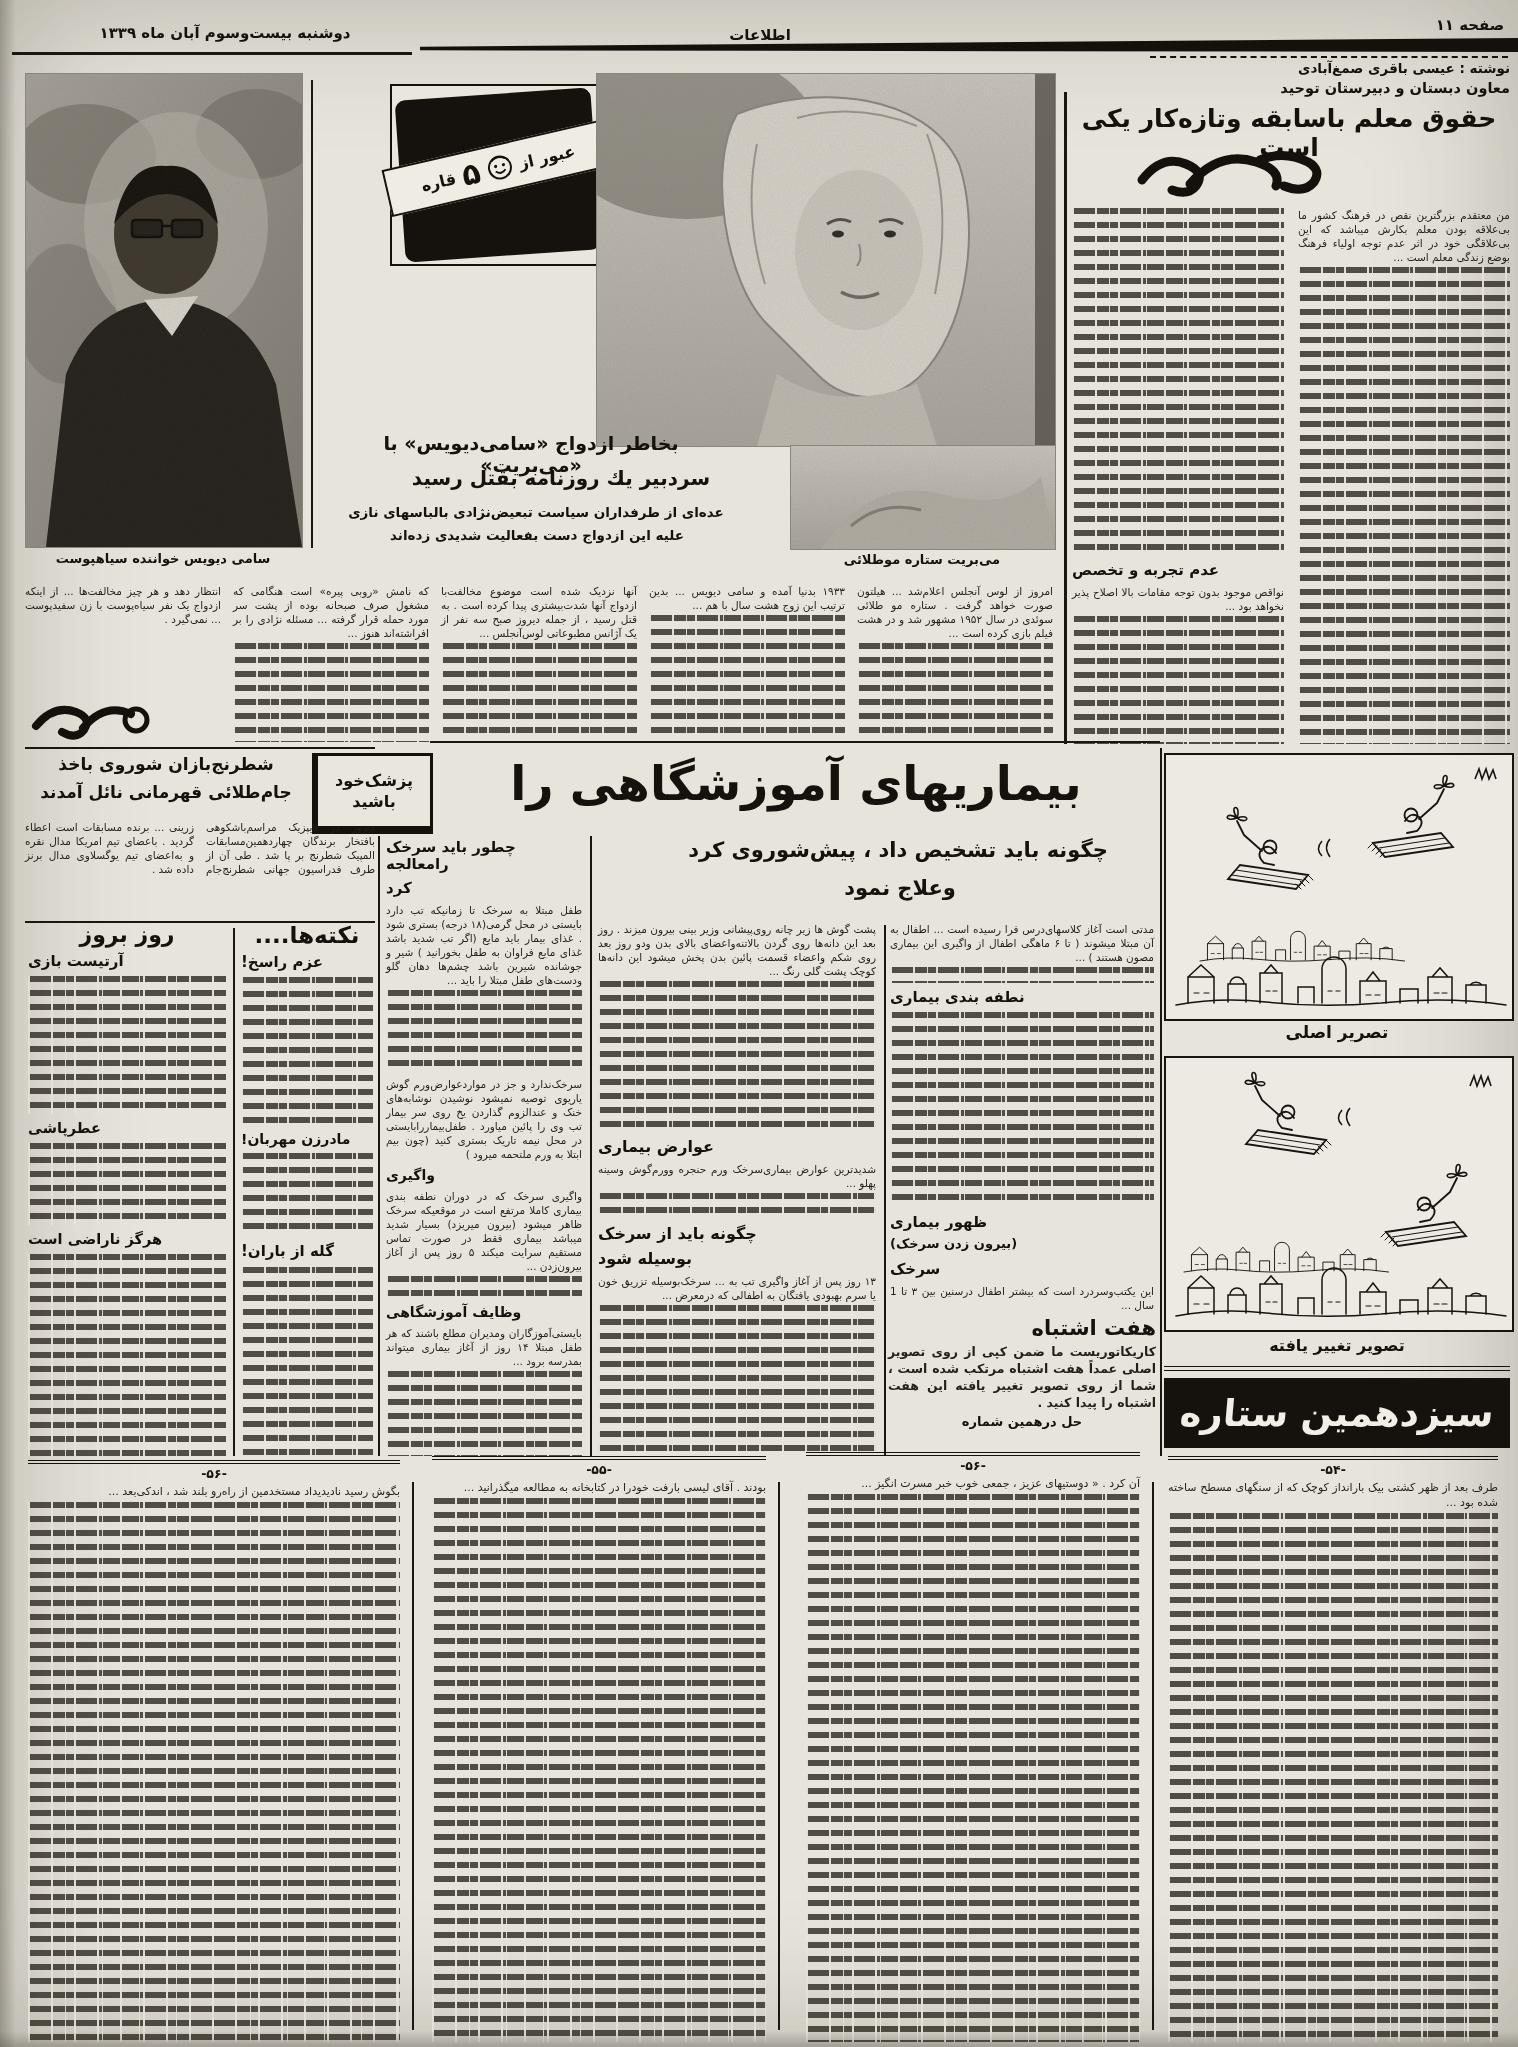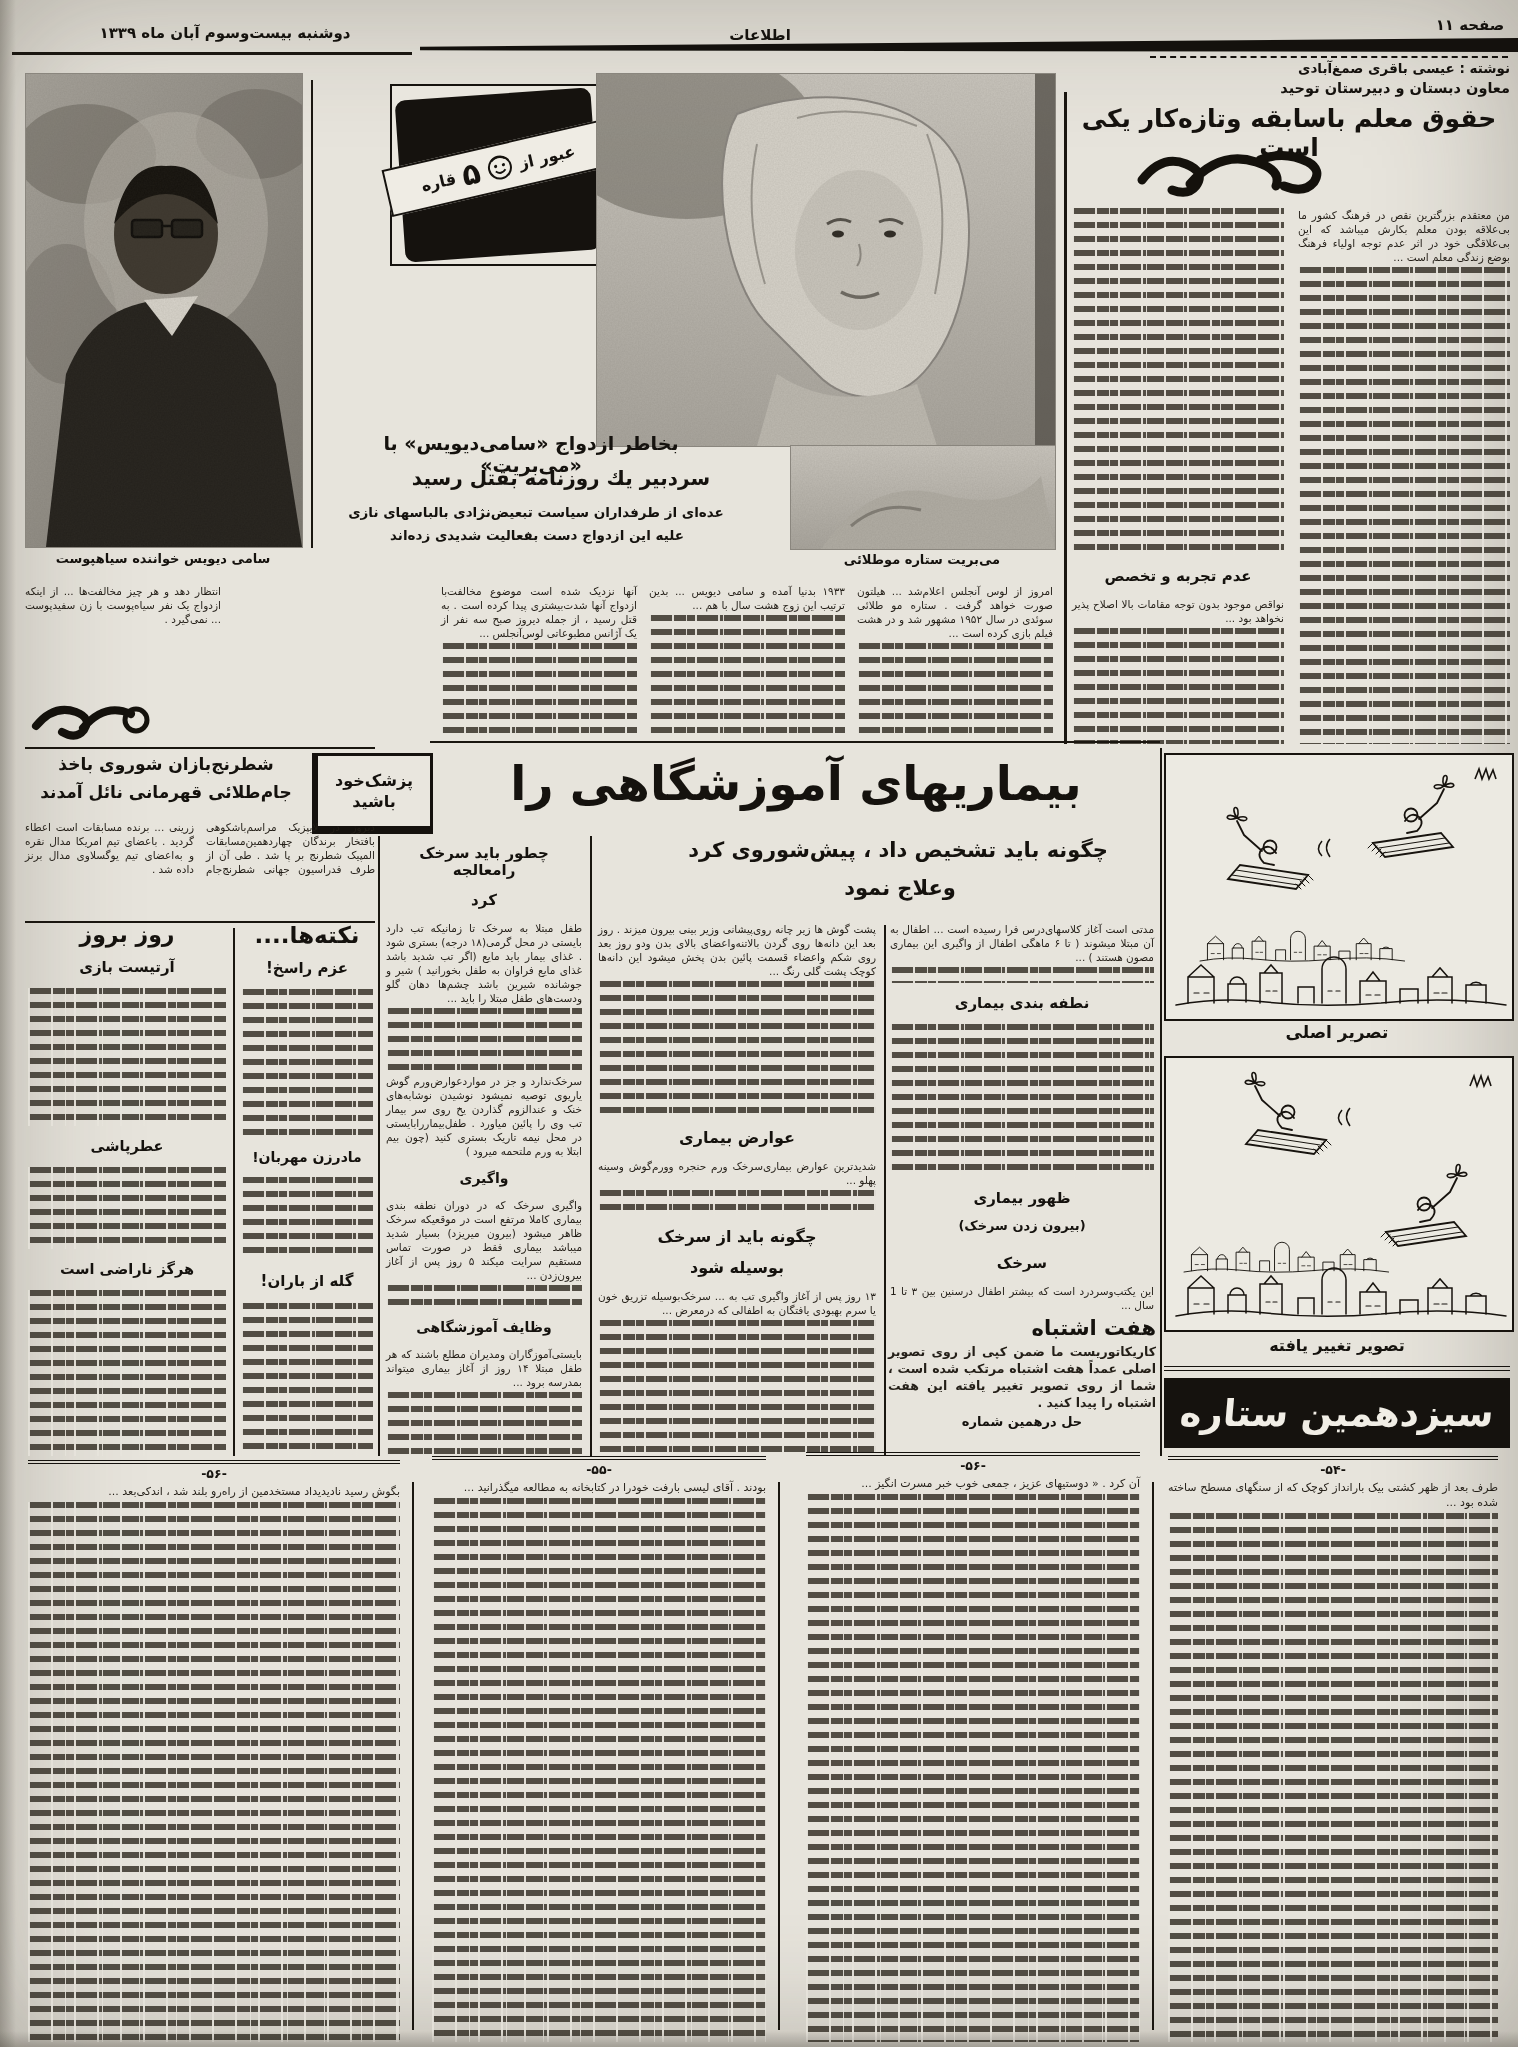--- a/index.html
+++ b/index.html
@@ -5,21 +5,21 @@
   html,body{margin:0;padding:0;background:#b7b3aa;}
   #page{position:relative;width:1518px;height:2047px;background:#e7e4dc;
         font-family:"DejaVu Sans",sans-serif;direction:rtl;color:#15120e;overflow:hidden;
         box-shadow:inset 0 0 140px rgba(62,56,44,.32);}
   .t{position:absolute;}
   .b{font-weight:bold;}
   .ctr{text-align:center;}
   .rt{text-align:right;}
   .sn{font-size:10.5px;line-height:14px;text-align:justify;margin:0;color:#241f18;}
   .sn2{font-size:11px;line-height:15px;}
-  .h4{font-weight:bold;text-align:center;margin:9px 0;font-size:15px;line-height:1.15;}
+  .h4{font-weight:bold;text-align:left;margin:3px 0;font-size:15px;line-height:1.15;}
   .gk{background-image:
         repeating-linear-gradient(90deg, rgba(231,228,220,.95) 0 2px, rgba(231,228,220,0) 2px 23px),
         repeating-linear-gradient(90deg, rgba(231,228,220,.9) 0 1.5px, rgba(231,228,220,0) 1.5px 37px),
         repeating-linear-gradient(180deg, #3a352c 0 6px, rgba(0,0,0,0) 6px 14px);
       filter:blur(.35px); opacity:.86;}
   .col{position:absolute;display:flex;flex-direction:column;gap:3px;}
   .col .gk{width:100%;}
   .grow{flex:1 1 auto;}
   .vr{position:absolute;background:#1a1610;width:2px;}
   .hr{position:absolute;background:#1a1610;height:2px;}
@@ -188,20 +188,24 @@
     <div class="gk grow"></div>
   </div>
   <div class="col" style="left:649px;top:584px;width:196px;height:158px;">
     <p class="sn">۱۹۳۳ بدنیا آمده و سامی دیویس ... بدین ترتیب این زوج هشت سال با هم ...</p>
     <div class="gk grow"></div>
   </div>
   <div class="col" style="left:441px;top:584px;width:196px;height:158px;">
     <p class="sn">آنها نزدیک شده است موضوع مخالفت‌با ازدواج آنها شدت‌بیشتری پیدا کرده است . به قتل رسید ، از جمله دیروز صبح سه نفر از یک آژانس مطبوعاتی لوس‌آنجلس ...</p>
     <div class="gk grow"></div>
   </div>
+  <div class="col" style="left:233px;top:584px;width:196px;height:158px;">
+    <p class="sn">که نامش «روبی پیره» است هنگامی که مشغول صرف صبحانه بوده از پشت سر مورد حمله قرار گرفته ... مسئله نژادی را بر افراشته‌اند هنوز ...</p>
+    <div class="gk grow"></div>
+  </div>
   <div class="col" style="left:25px;top:584px;width:196px;height:100px;">
     <p class="sn">انتظار دهد و هر چیز مخالفت‌ها ... از اینکه ازدواج یک نفر سیاه‌پوست با زن سفیدپوست ... نمی‌گیرد .</p>
   </div>
   <div class="t" style="left:28px;top:690px;width:125px;height:55px;">
     <svg viewBox="0 0 125 55" width="125" height="55">
       <path d="M8 36 q18 -22 40 -14 q16 6 8 18 q-8 10 -22 2 M55 38 q22 -26 48 -14" stroke="#14110c" stroke-width="8" fill="none" stroke-linecap="round"></path>
       <circle cx="108" cy="30" r="11" fill="none" stroke="#14110c" stroke-width="5"></circle>
     </svg>
   </div>
 

